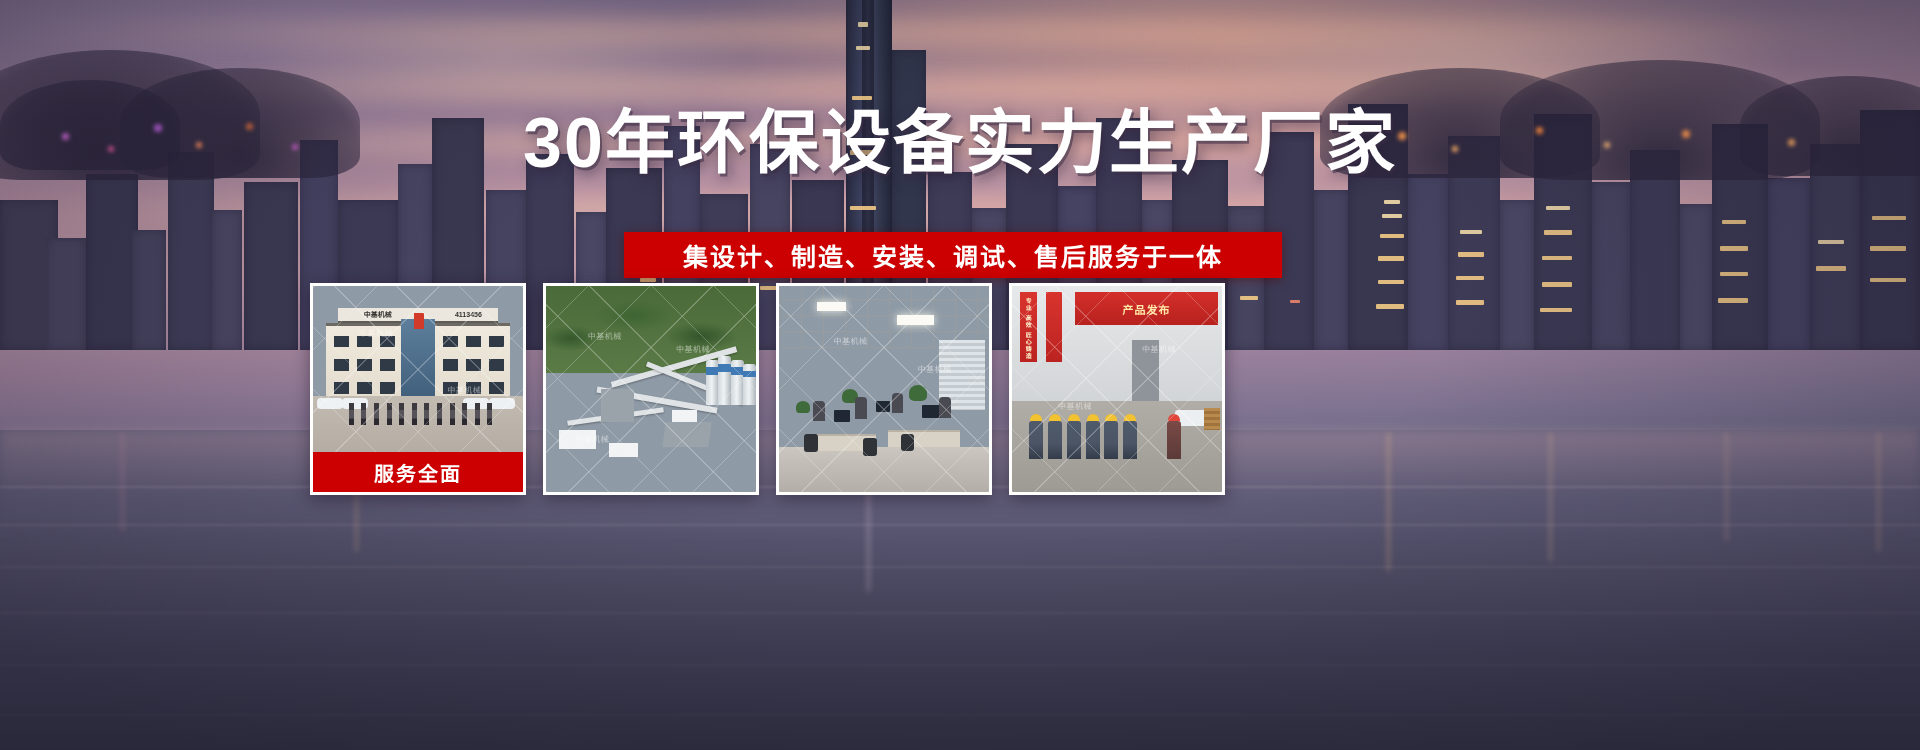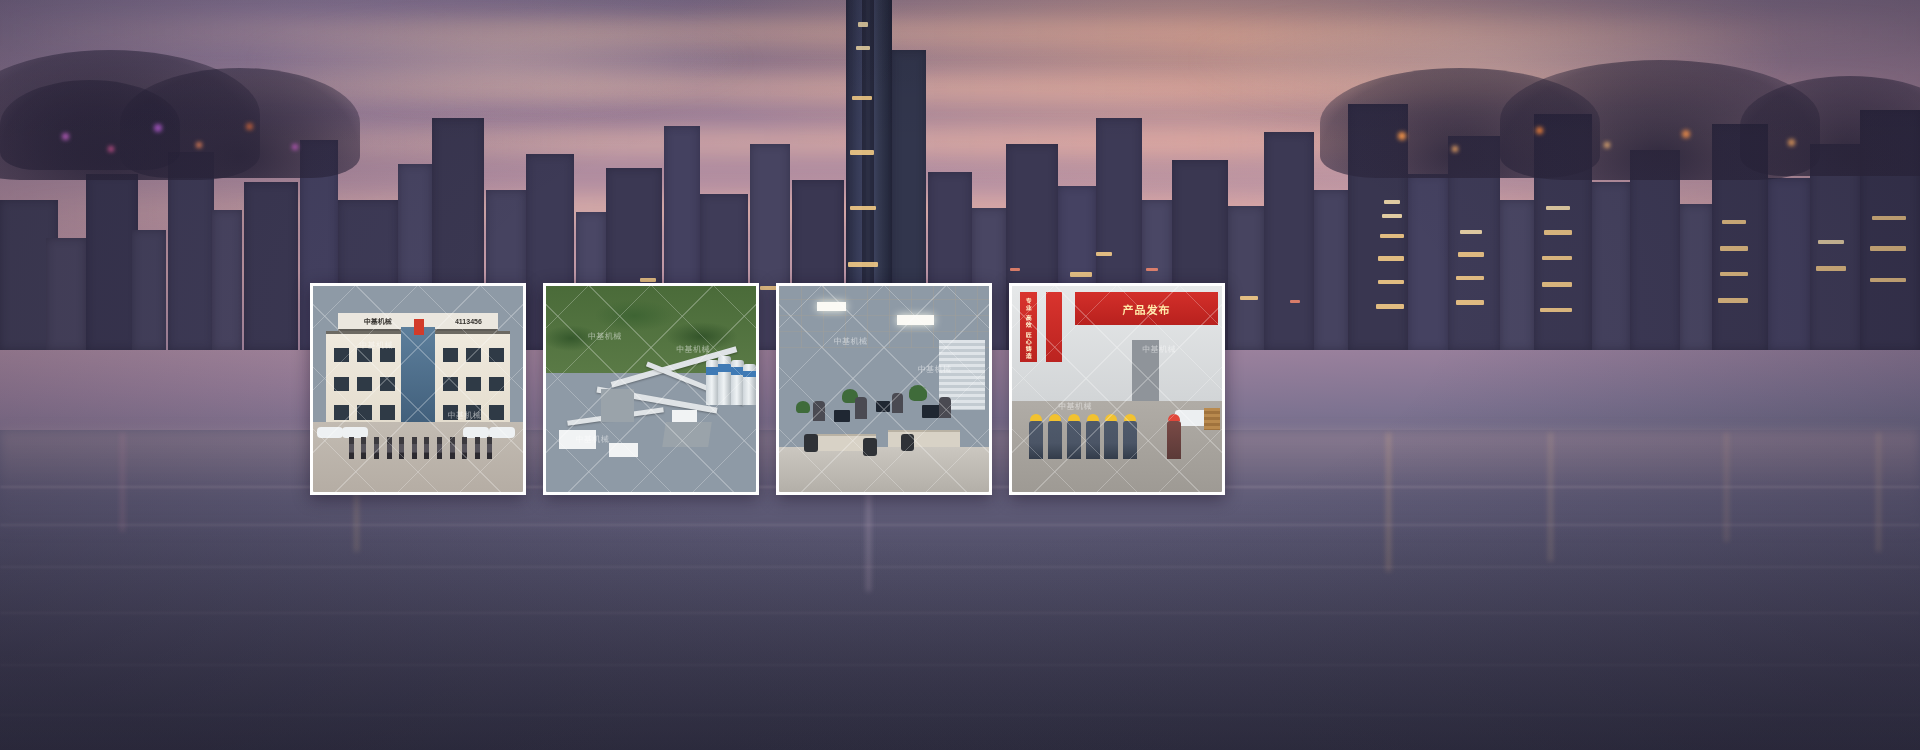--- a/index.html
+++ b/index.html
@@ -393,21 +393,25 @@
       <div class="ripple" style="left:0px;    top:612px; width:1920px; opacity:.45;"></div>
       <div class="ripple" style="left:0px;    top:664px; width:1920px; opacity:.35;"></div>
       <div class="ripple" style="left:0px;    top:714px; width:1920px; opacity:.28;"></div>
     </div>
 
     <div class="vignette"></div>
   </div>
 
   <div class="content">
 
-
+    <h1 class="headline">30年环保设备实力生产厂家</h1>
+
+    <div class="subbanner">
+      <span>集设计、制造、安装、调试、售后服务于一体</span>
+    </div>
 
     <div class="cards">
 
       <div class="card">
         <div class="photo p1">
           <div class="bldg"></div>
           <div class="roofsign">
             <span class="sgn" style="left:16%;">中基机械</span>
             <span class="sgn" style="right:10%;">4113456</span>
           </div>
@@ -445,20 +449,23 @@
           <div class="person" style="left:53%;"></div>
           <div class="person" style="left:59%;"></div>
           <div class="person" style="left:65%;"></div>
           <div class="person" style="left:71%;"></div>
           <div class="person" style="left:77%;"></div>
           <div class="person" style="left:83%;"></div>
           <div class="mesh"></div>
           <div class="wm" style="left:30%; top:28%;">中基机械</div>
           <div class="wm" style="left:72%; top:62%;">中基机械</div>
         </div>
+        <div class="cap">
+          <span>服务全面</span>
+        </div>
       </div>
 
       <div class="card">
         <div class="photo p2">
           <div class="trees"></div>
           <div class="belt" style="left:30%; top:38%; width:62%; height:6px; transform:rotate(-16deg);"></div>
           <div class="belt" style="left:24%; top:54%; width:58%; height:6px; transform:rotate(10deg);"></div>
           <div class="belt" style="left:10%; top:62%; width:46%; height:5px; transform:rotate(-8deg);"></div>
           <div class="belt" style="left:46%; top:46%; width:50%; height:5px; transform:rotate(22deg);"></div>
           <div class="silo" style="left:76%; top:36%; height:22%;">

